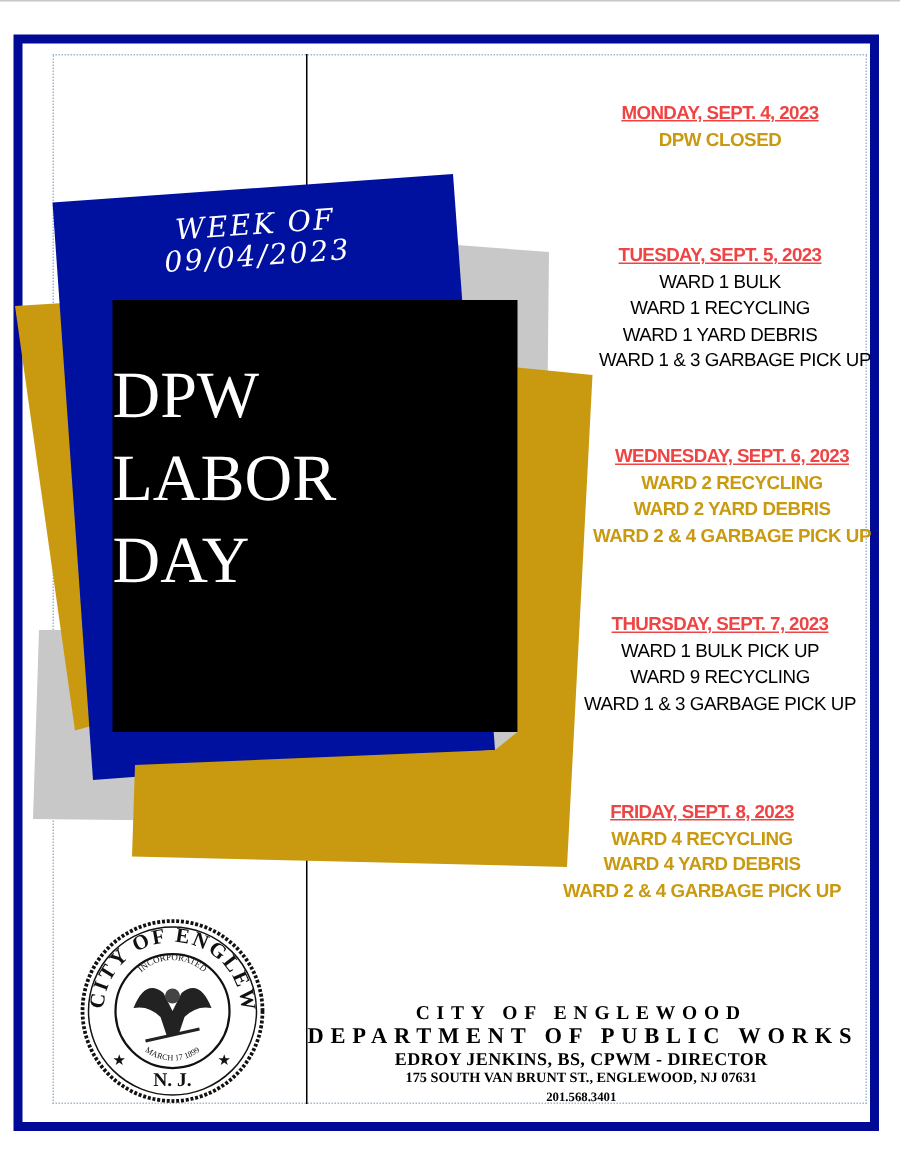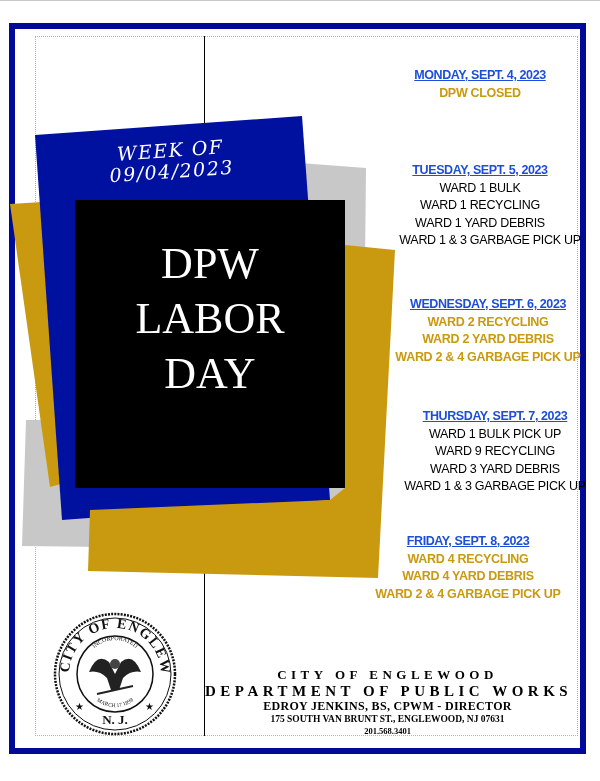--- a/index.html
+++ b/index.html
@@ -3,23 +3,23 @@
 <meta charset="utf-8">
 <style>
   html, body { margin: 0; padding: 0; }
   body { width: 600px; height: 781px; background: #ffffff; position: relative; overflow: hidden; font-family: "Liberation Sans", sans-serif; }
   .top-line { position: absolute; left: 0; top: 0; width: 600px; height: 1px; background: #c8c8c8; }
   .frame { position: absolute; left: 9px; top: 23px; width: 565px; height: 719px; border: 6px solid #000a96; background: #fff; }
   .guide { position: absolute; left: 35px; top: 36px; width: 541px; height: 698px; border: 1px dotted #9fb8cc; }
   .divider { position: absolute; left: 204px; top: 36px; width: 1px; height: 700px; background: #000; }
   svg.shapes { position: absolute; left: 0; top: 0; }
   .week { position: absolute; left: 106px; top: 140px; width: 130px; text-align: center; color: #ffffff; font-family: "DejaVu Serif", "Liberation Serif", serif; font-style: italic; font-size: 19px; line-height: 21px; letter-spacing: 1.5px; transform: rotate(-4deg); }
-  .title { position: absolute; left: 75px; top: 236px; width: 270px; text-align: center; color: #ffffff; font-family: "Liberation Serif", serif; font-size: 44px; line-height: 55px; }
+  .title { position: absolute; left: 75px; top: 236px; width: 270px; text-align: left; color: #ffffff; font-family: "Liberation Serif", serif; font-size: 44px; line-height: 55px; }
   .sched { position: absolute; left: 380px; width: 210px; text-align: center; font-family: "Liberation Sans", sans-serif; font-size: 12.5px; line-height: 17.5px; font-weight: bold; }
-  .sched .day { color: #1d4ed8; text-decoration: underline; font-weight: bold; display: block; letter-spacing: -0.4px; }
+  .sched .day { color: #ef4444; text-decoration: underline; font-weight: bold; display: block; letter-spacing: -0.4px; }
   .sched .item { display: block; letter-spacing: -0.3px; white-space: nowrap; }
   .black-items .item { color: #000; font-weight: normal; }
   .gold-items .item { color: #c99a0f; font-weight: bold; }
   .footer { position: absolute; left: 205px; top: 667px; width: 365px; text-align: center; font-family: "Liberation Serif", serif; color: #000; }
   .footer .l1 { font-size: 13px; letter-spacing: 4.5px; font-weight: bold; line-height: 16px; }
   .footer .l2 { font-size: 15px; letter-spacing: 4.5px; font-weight: bold; line-height: 16px; white-space: nowrap; }
   .footer .l3 { font-size: 12px; font-weight: bold; line-height: 14px; letter-spacing: 0.3px; }
   .footer .l4 { font-size: 9.5px; font-weight: bold; line-height: 13px; }
   .footer .l5 { font-size: 8.5px; font-weight: bold; line-height: 11px; }
   .seal { position: absolute; left: 53px; top: 612px; width: 124px; height: 124px; }
@@ -64,25 +64,24 @@
   <span class="item" style="padding-left:20px;">WARD 1 &amp; 3 GARBAGE PICK UP</span>
 </div>
 
 <div class="sched gold-items" style="top:296px; left:383px;">
   <span class="day">WEDNESDAY, SEPT. 6, 2023</span>
   <span class="item">WARD 2 RECYCLING</span>
   <span class="item">WARD 2 YARD DEBRIS</span>
   <span class="item">WARD 2 &amp; 4 GARBAGE PICK UP</span>
 </div>
 
-<div class="sched black-items" style="top:408px; left:390px;">
+<div class="sched black-items" style="top:408px; left:375px;">
   <span class="day">THURSDAY,  SEPT. 7, 2023</span>
   <span class="item">WARD 1 BULK PICK UP</span>
   <span class="item">WARD 9 RECYCLING</span>
-  <span class="item">WARD 3 YARD DEBRIS</span>
   <span class="item">WARD 1 &amp; 3 GARBAGE PICK UP</span>
 </div>
 
 <div class="sched gold-items" style="top:533px; left:363px;">
   <span class="day">FRIDAY, SEPT. 8, 2023</span>
   <span class="item">WARD 4 RECYCLING</span>
   <span class="item">WARD 4 YARD DEBRIS</span>
   <span class="item">WARD 2 &amp; 4 GARBAGE PICK UP</span>
 </div>
 

